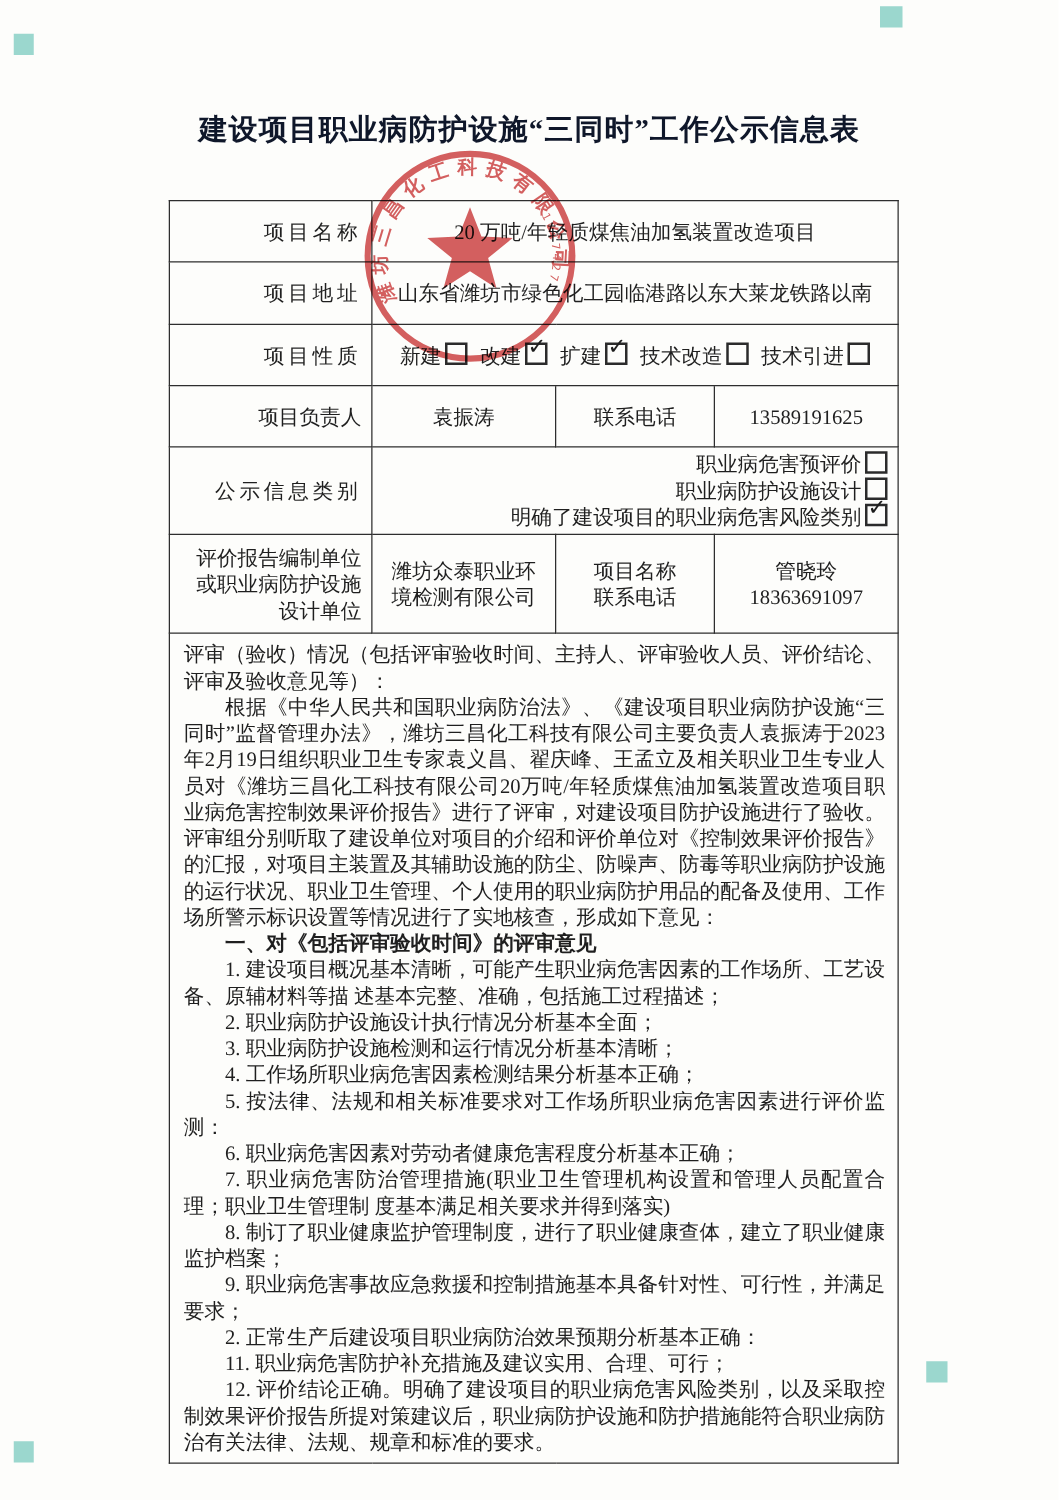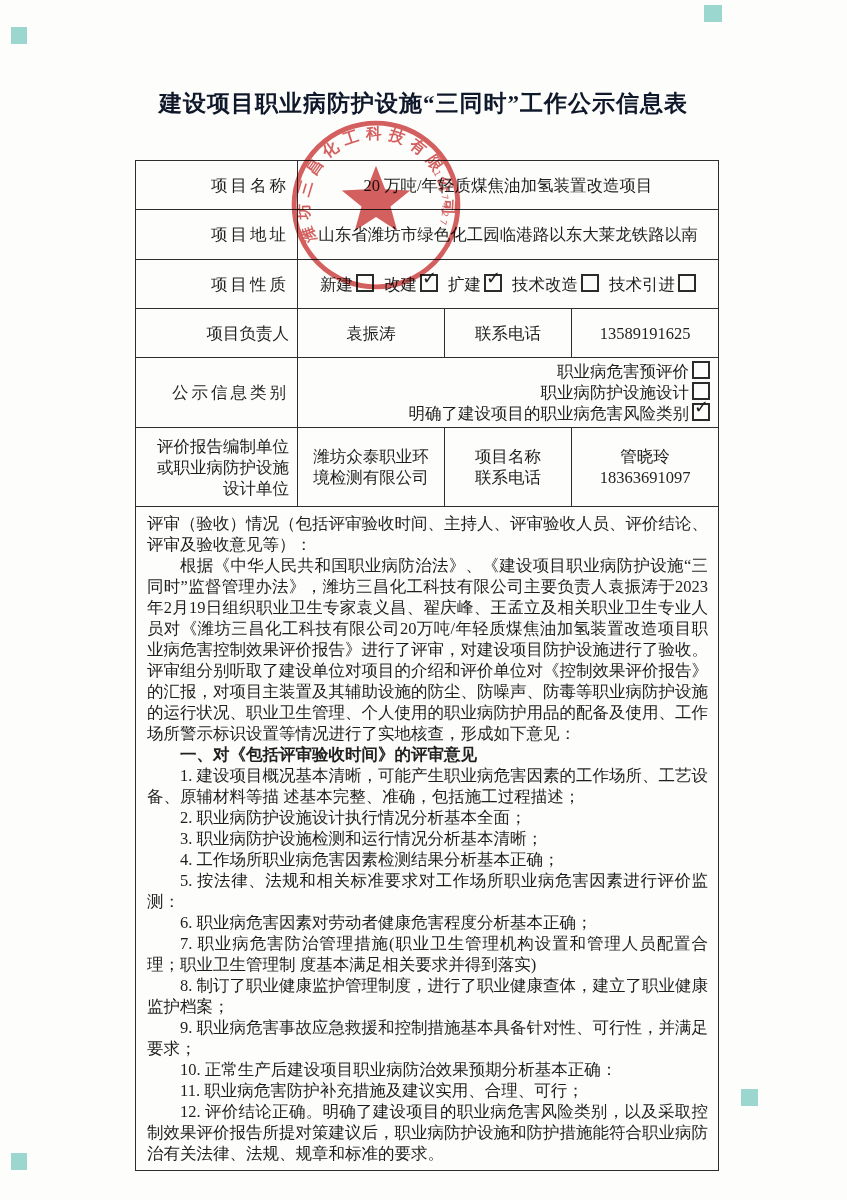--- a/index.html
+++ b/index.html
@@ -132,21 +132,21 @@
         <p class="sec-title">一、对《包括评审验收时间》的评审意见</p>
         <p class="para">1. 建设项目概况基本清晰，可能产生职业病危害因素的工作场所、工艺设备、原辅材料等描 述基本完整、准确，包括施工过程描述；</p>
         <p class="para">2. 职业病防护设施设计执行情况分析基本全面；</p>
         <p class="para">3. 职业病防护设施检测和运行情况分析基本清晰；</p>
         <p class="para">4. 工作场所职业病危害因素检测结果分析基本正确；</p>
         <p class="para">5. 按法律、法规和相关标准要求对工作场所职业病危害因素进行评价监测：</p>
         <p class="para">6. 职业病危害因素对劳动者健康危害程度分析基本正确；</p>
         <p class="para">7. 职业病危害防治管理措施(职业卫生管理机构设置和管理人员配置合理；职业卫生管理制 度基本满足相关要求并得到落实)</p>
         <p class="para">8. 制订了职业健康监护管理制度，进行了职业健康查体，建立了职业健康监护档案；</p>
         <p class="para">9. 职业病危害事故应急救援和控制措施基本具备针对性、可行性，并满足要求；</p>
-        <p class="para">10. 正常生产后建设项目职业病防治效果预期分析基本正确：</p>
+        <p class="para">2. 正常生产后建设项目职业病防治效果预期分析基本正确：</p>
         <p class="para">11. 职业病危害防护补充措施及建议实用、合理、可行；</p>
         <p class="para">12. 评价结论正确。明确了建设项目的职业病危害风险类别，以及采取控制效果评价报告所提对策建议后，职业病防护设施和防护措施能符合职业病防治有关法律、法规、规章和标准的要求。</p>
       </td>
     </tr>
   </tbody>
     </table>
 
   <div class="seal">
     <svg width="178" height="178" viewBox="0 0 200 200">
       <defs>

